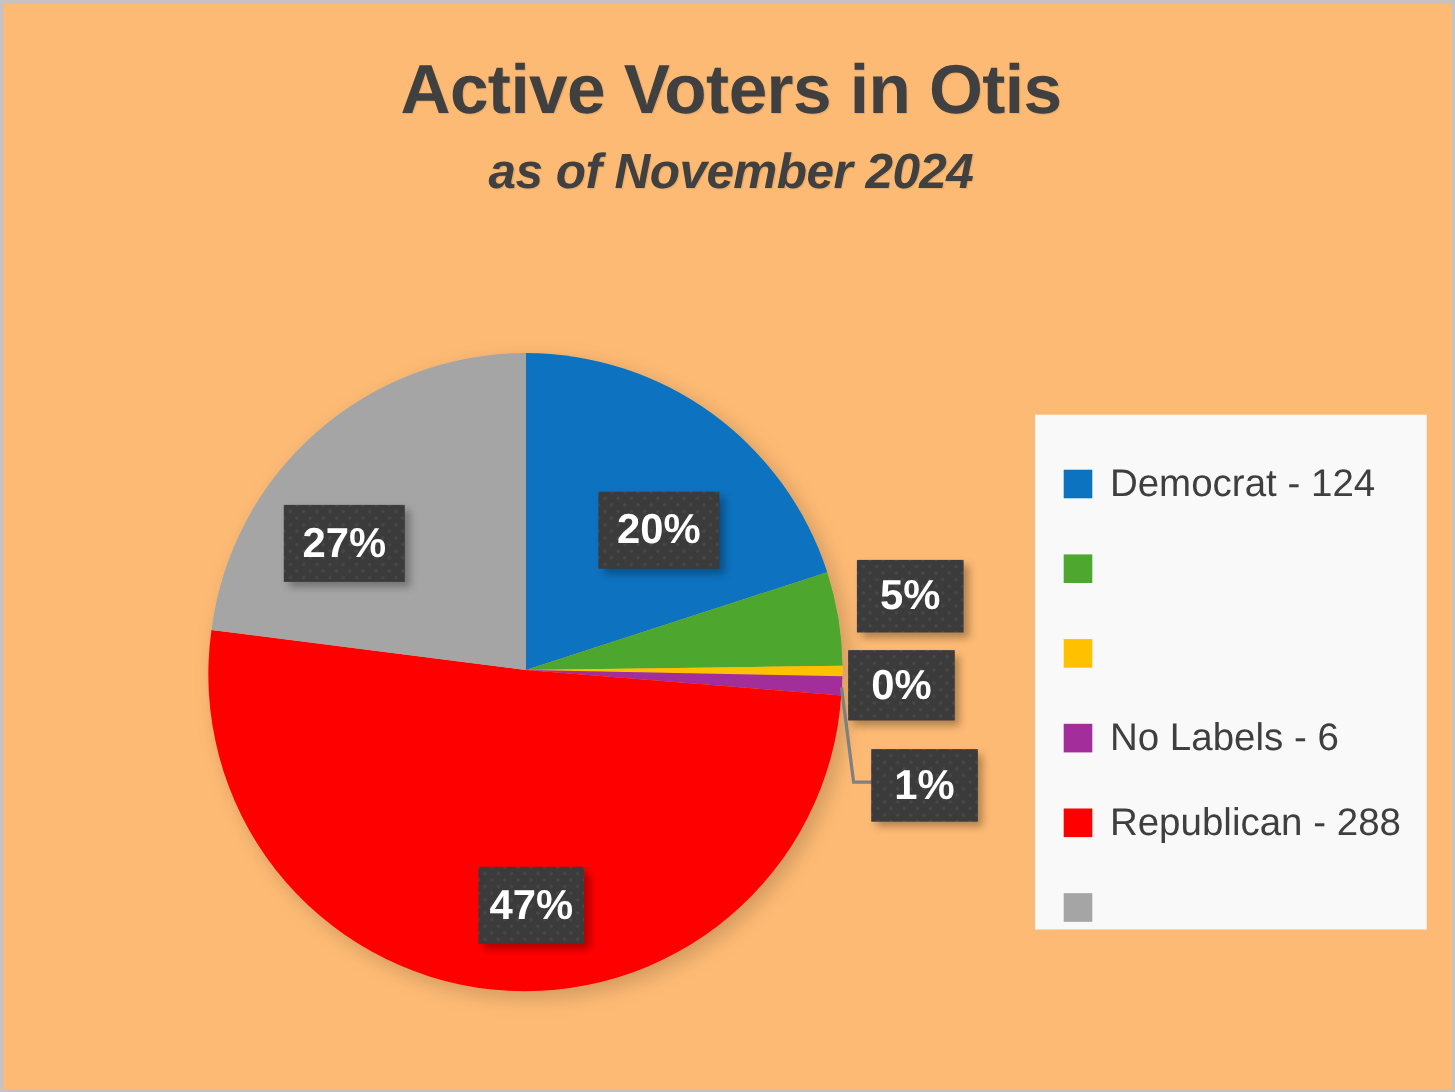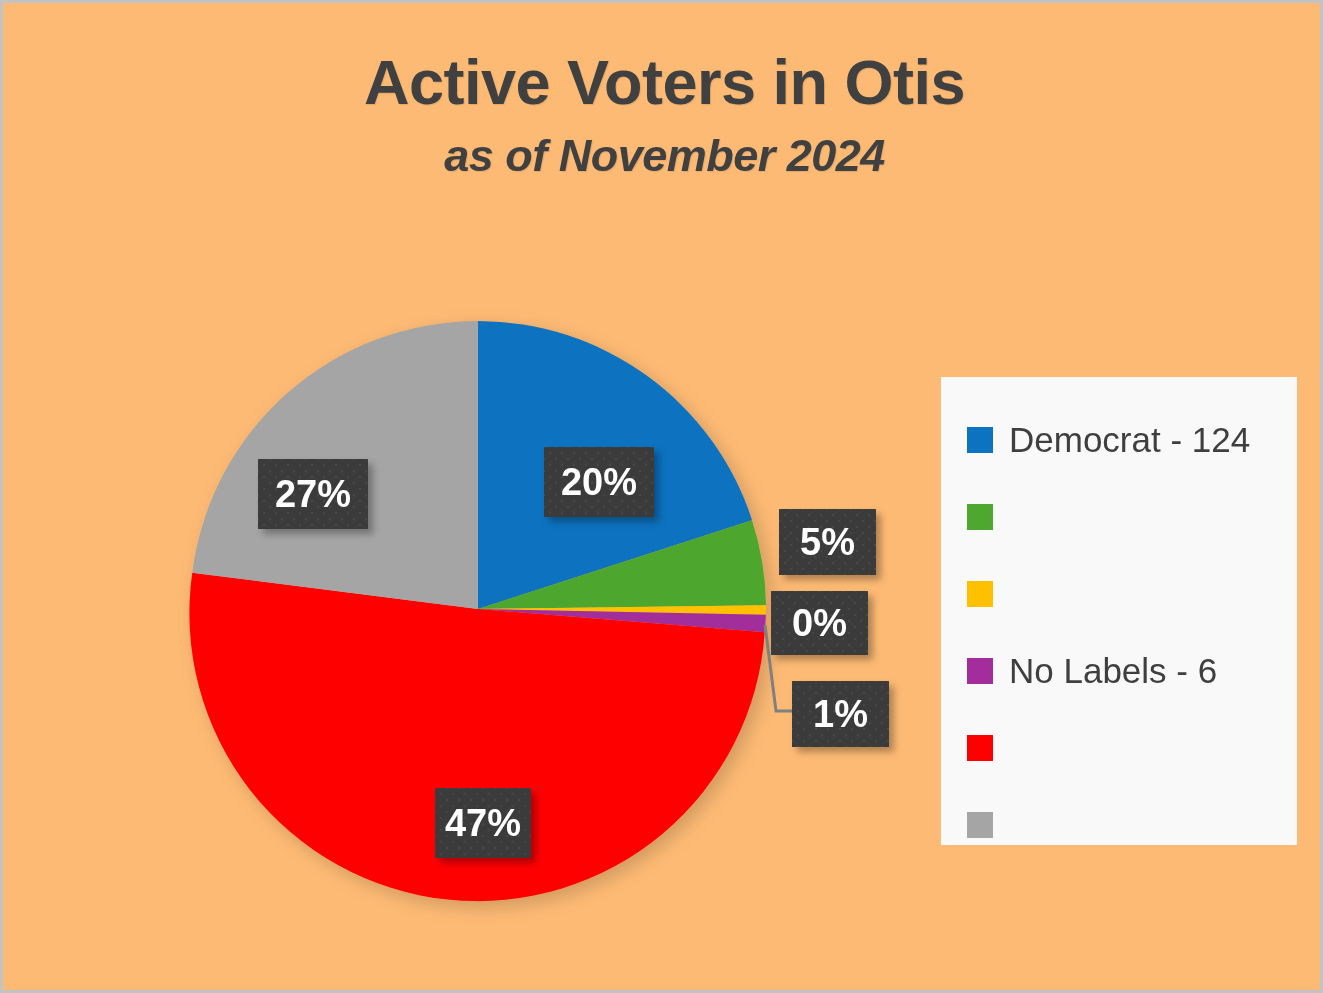--- a/index.html
+++ b/index.html
@@ -134,20 +134,21 @@
       <span class="legend-swatch" style="background:#FFC000;"></span>
     </div>
 
     <div class="legend-item">
       <span class="legend-swatch" style="background:#A22D9B;"></span>
       <span class="legend-label">No Labels - 6</span>
     </div>
 
     <div class="legend-item">
       <span class="legend-swatch" style="background:#FF0000;"></span>
+      <span class="legend-label">Republican - 288</span>
     </div>
 
     <div class="legend-item">
       <span class="legend-swatch" style="background:#A5A5A5;"></span>
     </div>
 
   </div>
 
 </div>
 

